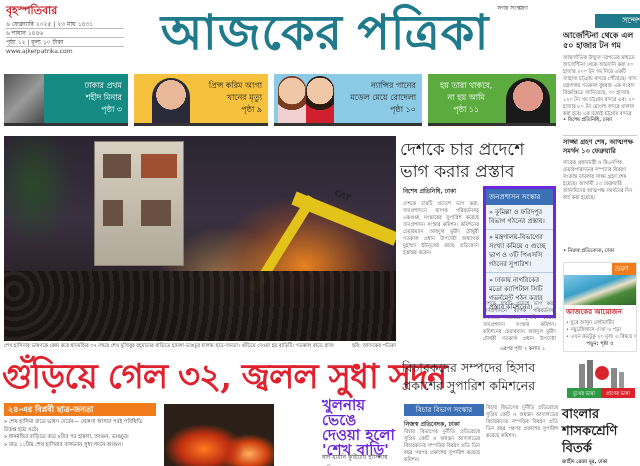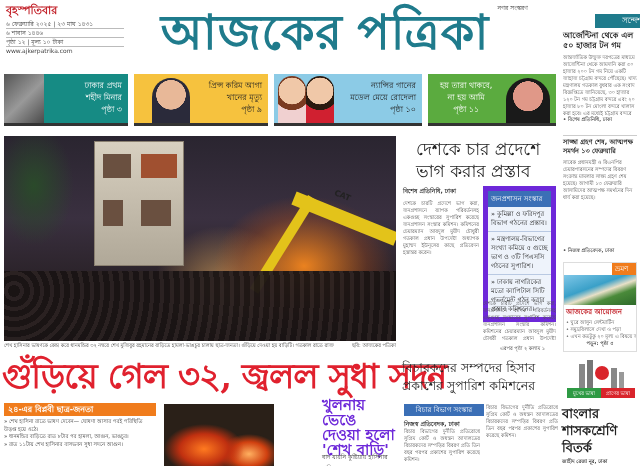--- a/index.html
+++ b/index.html
@@ -32,24 +32,24 @@
   .building .win { position:absolute; background:#6a5040; }
   .arm { position:absolute; background:#e3c31a; transform-origin:left center; }
   .crowd { position:absolute; left:0; bottom:0; width:100%; height:70px;
     background: repeating-radial-gradient(circle at 10px 20px, #1a1414 0 6px, #2b2222 6px 10px), #111; opacity: .95; }
   .caption { left: 4px; top: 342px; width: 392px; font-size: 5px; color: #444; display:flex; justify-content:space-between; }
 
   
   .headline { left: 2px; top: 350px; width: 400px; color: #e0212e; font-size: 34px; font-weight: bold; font-family: "DejaVu Serif", serif; white-space: nowrap; letter-spacing: -1px; }
 
   
-  .story1-title { left: 416px; top: 138px; width: 158px; font-size: 17px; line-height: 22px; color: #222; font-family: "DejaVu Serif", serif; }
+  .story1-title { left: 400px; top: 138px; width: 158px; font-size: 17px; line-height: 22px; color: #222; font-family: "DejaVu Serif", serif; }
   .byline { font-size: 6px; font-weight: bold; color: #333; }
   .body-txt { font-size: 5px; line-height: 7px; color: #555; text-align: justify; }
-  .box-blue { left: 483px; top: 186px; width: 73px; border: 5px solid #6d28d9; background:#eef3fb; }
+  .box-blue { left: 483px; top: 186px; width: 73px; border: 3px solid #6d28d9; background:#eef3fb; }
   .box-blue .hd { background:#3b6fb6; color:#fff; font-size:7px; padding:2px 3px; }
   .box-blue .it { font-size:6.5px; line-height:9px; color:#222; padding:3px; border-bottom:1px solid #b9c9e2; }
 
   
   .bips-head { left: 4px; top: 403px; width: 152px; height: 13px; background: #f07c1c; color: #fff; font-size: 8px; font-weight:bold; line-height: 13px; padding-left: 4px; }
   .bips-list { left: 4px; top: 418px; width: 152px; font-size: 5.3px; line-height: 7.5px; color: #333; }
   .fire { left: 164px; top: 404px; width: 110px; height: 62px; background: radial-gradient(ellipse 40px 25px at 40px 45px, #ff7a20, #c03010 60%, transparent), radial-gradient(ellipse 30px 20px at 85px 50px, #ffb060, #d04010 60%, transparent), #2a2018; }
   .khulna { left: 322px; top: 398px; width: 75px; font-size: 15px; line-height: 15px; color: #6d28d9; font-weight:bold; font-family: "DejaVu Serif", serif; }
   .khulna-sub { left: 322px; top: 452px; width: 75px; font-size: 6px; color: #444; }
 

